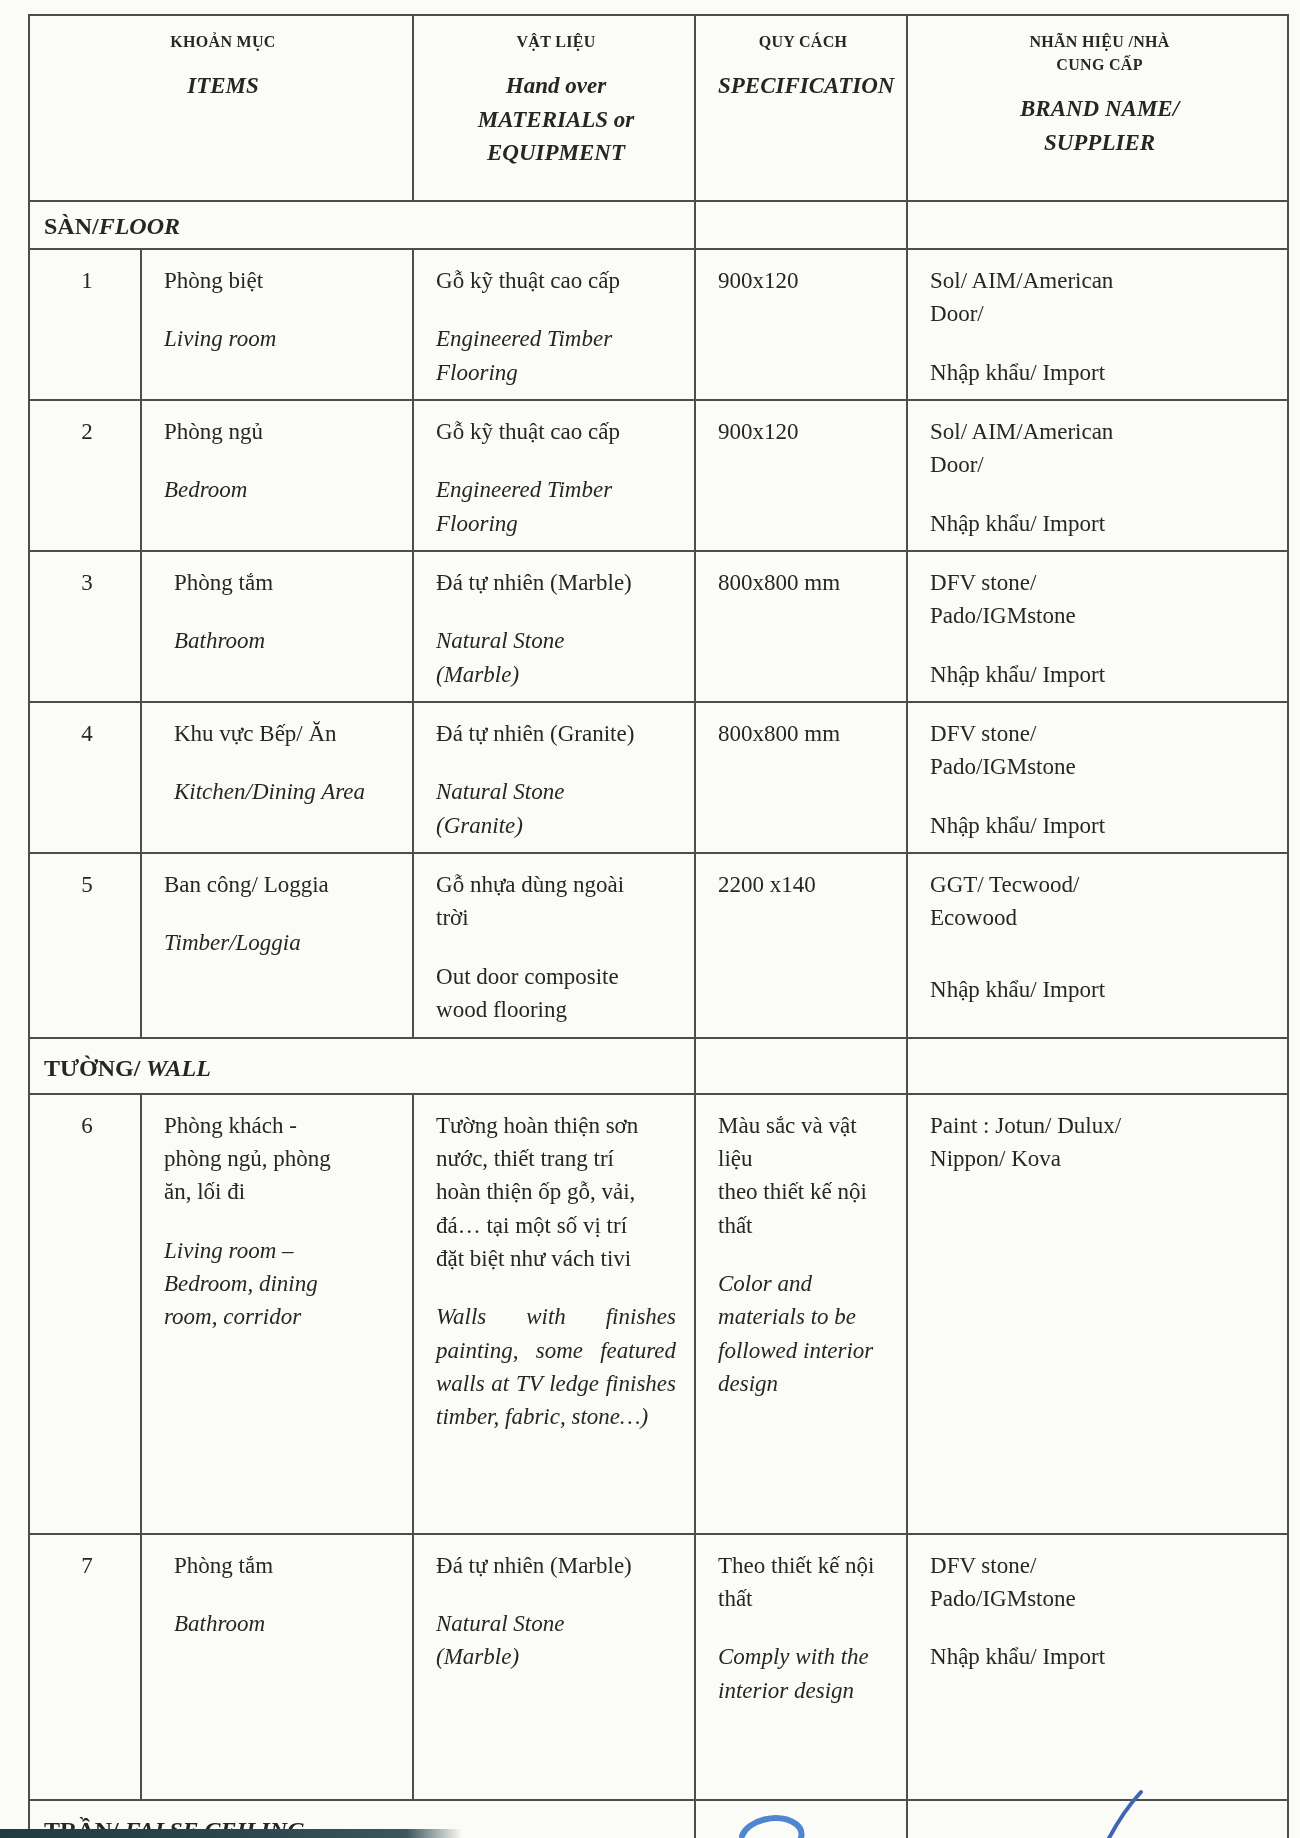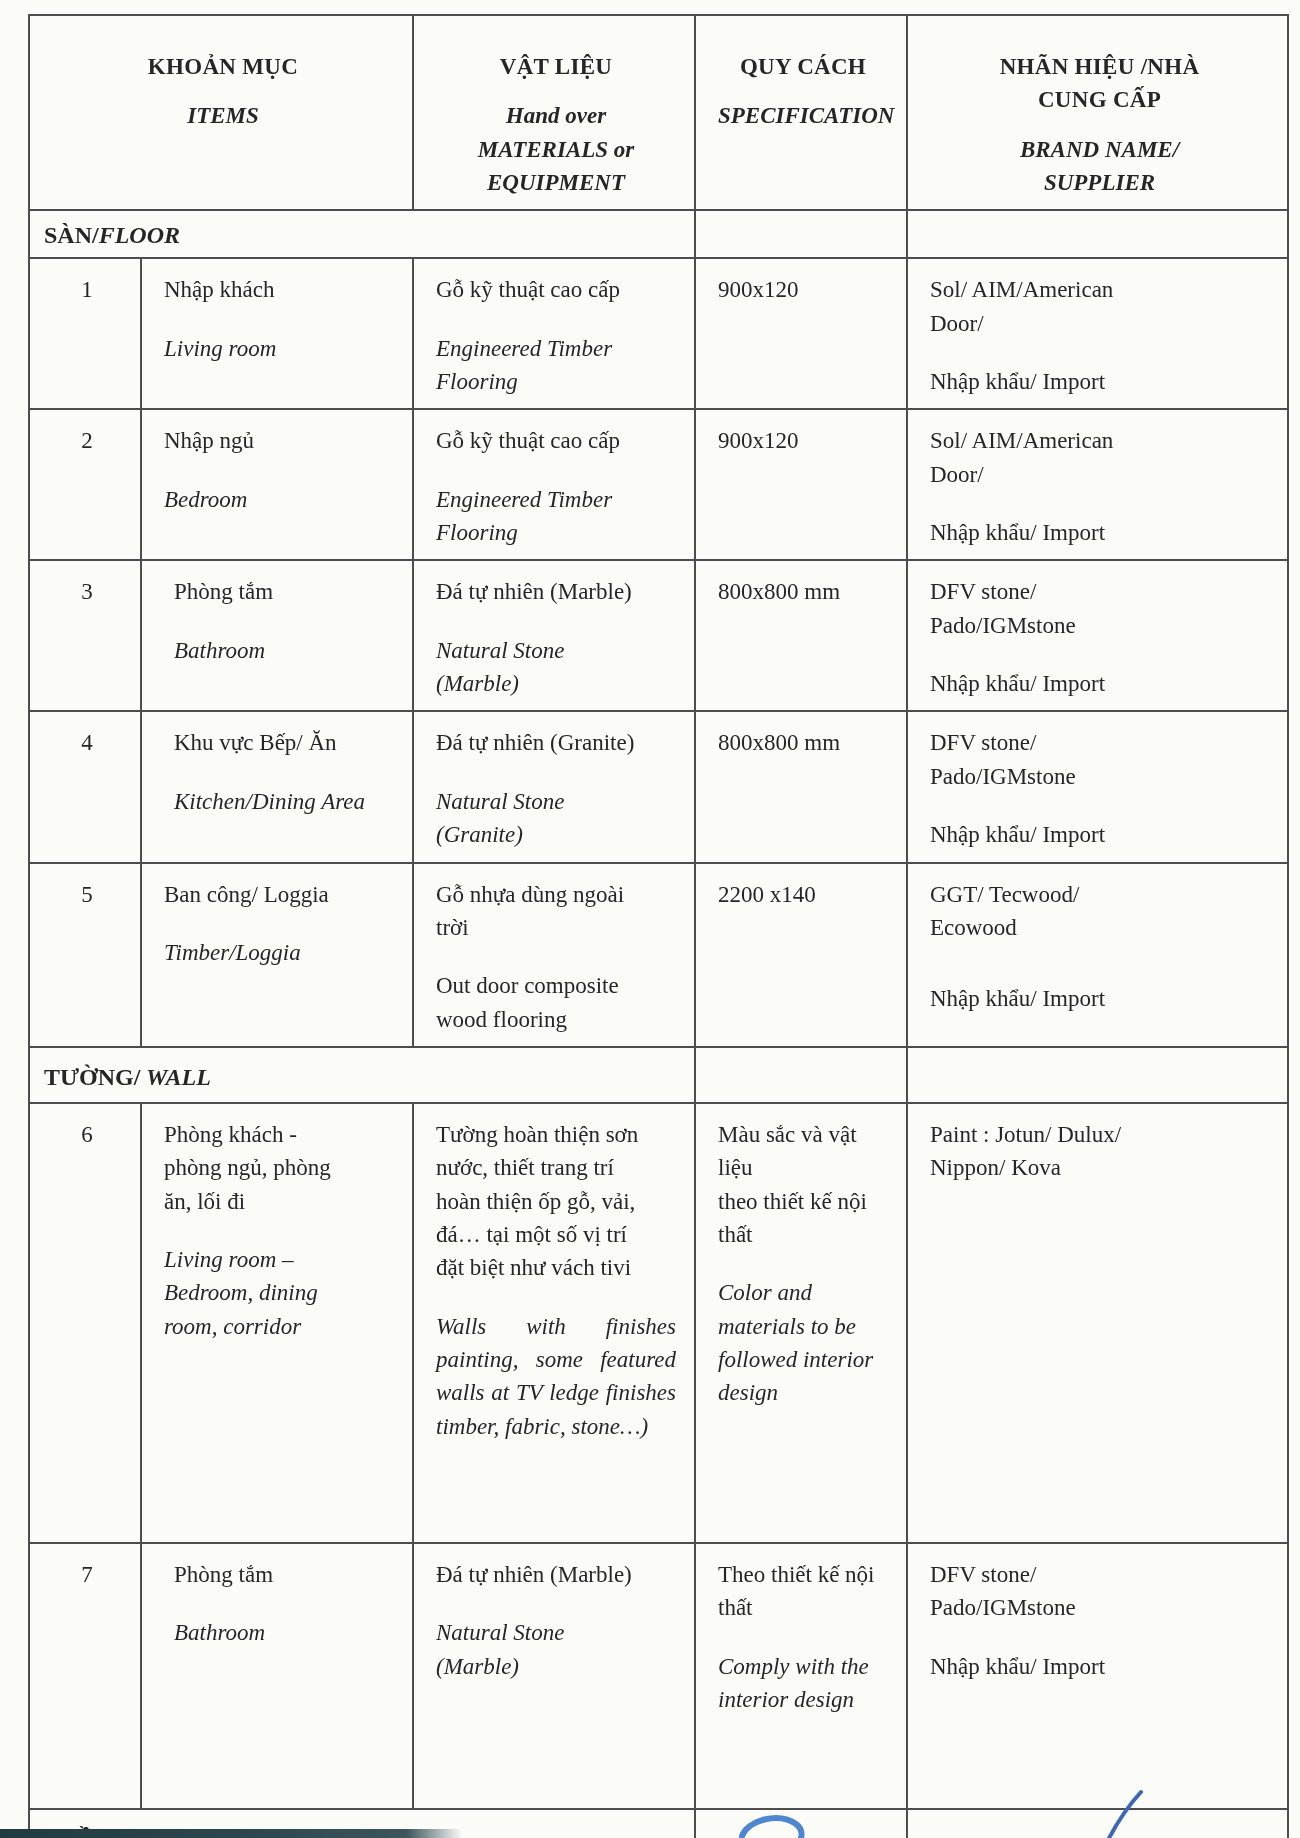--- a/index.html
+++ b/index.html
@@ -28,21 +28,21 @@
   col.c-item{width:272px;}
   col.c-mat{width:282px;}
   col.c-spec{width:212px;}
   col.c-brand{width:381px;}
 
   th{
     text-align:center;
     font-weight:bold;
     padding-top:24px;
   }
-  .hdr-vi{font-size:23px;letter-spacing:.3px;margin-top:20px;}
+  .hdr-vi{font-size:16px;letter-spacing:.3px;}
   .hdr-en{font-style:italic;font-size:23px;margin-top:16px;white-space:pre-line;}
 
   .num{text-align:center;padding-top:16px;}
 
   .para{white-space:pre-line;margin:0;}
   .para + .para{margin-top:25px;}
   .para:empty{display:none;}
   .en{font-style:italic;}
   .justify{
     white-space:normal;
@@ -104,42 +104,42 @@
 
     <tr class="section" style="height:48px;">
       <td colspan="3"><span class="sec-vi">SÀN/</span><span class="sec-en">FLOOR</span></td>
       <td></td>
       <td></td>
     </tr>
 
     <tr style="height:150px;">
       <td class="num">1</td>
       <td>
-        <div class="para vi">Nhập khách</div>
+        <div class="para vi">Phòng biệt</div>
         <div class="para en">Living room</div>
       </td>
       <td>
         <div class="para vi">Gỗ kỹ thuật cao cấp</div>
         <div class="para en">Engineered Timber
 Flooring</div>
       </td>
       <td>
         <div class="para vi">900x120</div>
       </td>
       <td>
         <div class="para">Sol/ AIM/American
 Door/</div>
         <div class="para">Nhập khẩu/ Import</div>
       </td>
     </tr>
 
     <tr style="height:148px;">
       <td class="num">2</td>
       <td>
-        <div class="para vi">Nhập ngủ</div>
+        <div class="para vi">Phòng ngủ</div>
         <div class="para en">Bedroom</div>
       </td>
       <td>
         <div class="para vi">Gỗ kỹ thuật cao cấp</div>
         <div class="para en">Engineered Timber
 Flooring</div>
       </td>
       <td>
         <div class="para vi">900x120</div>
       </td>

